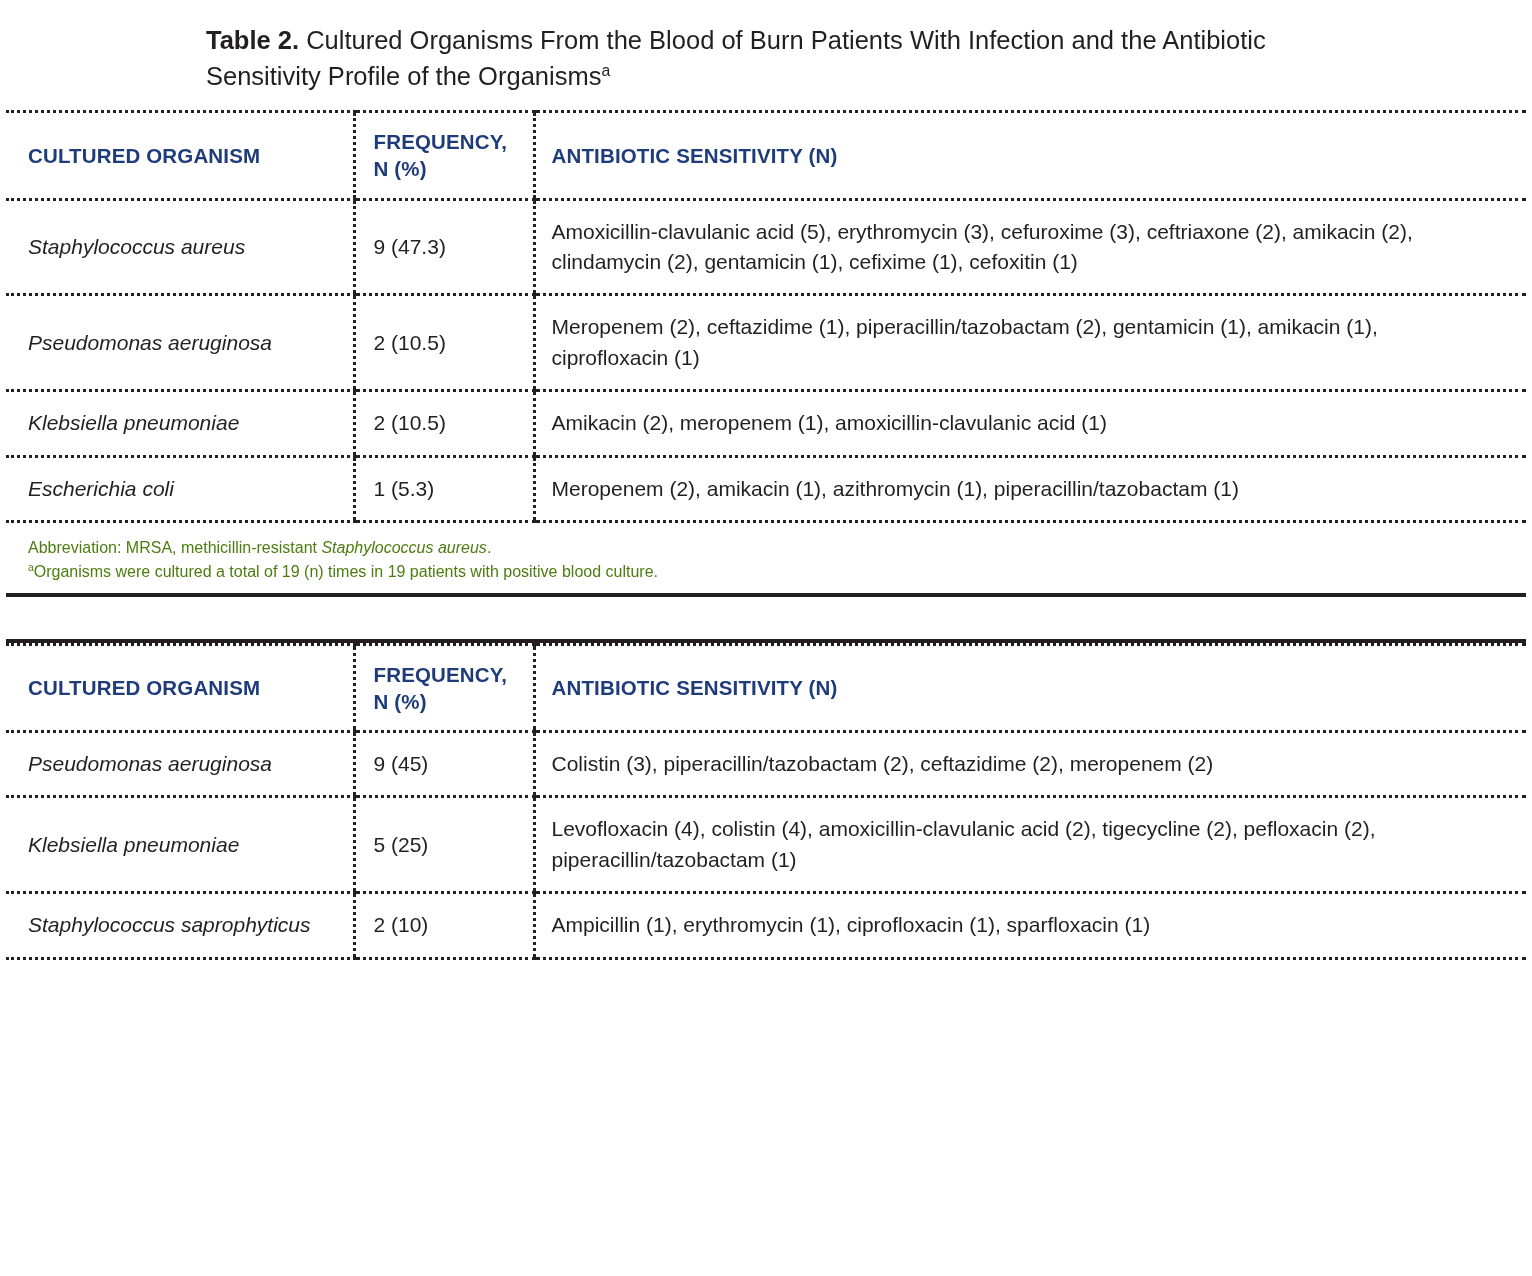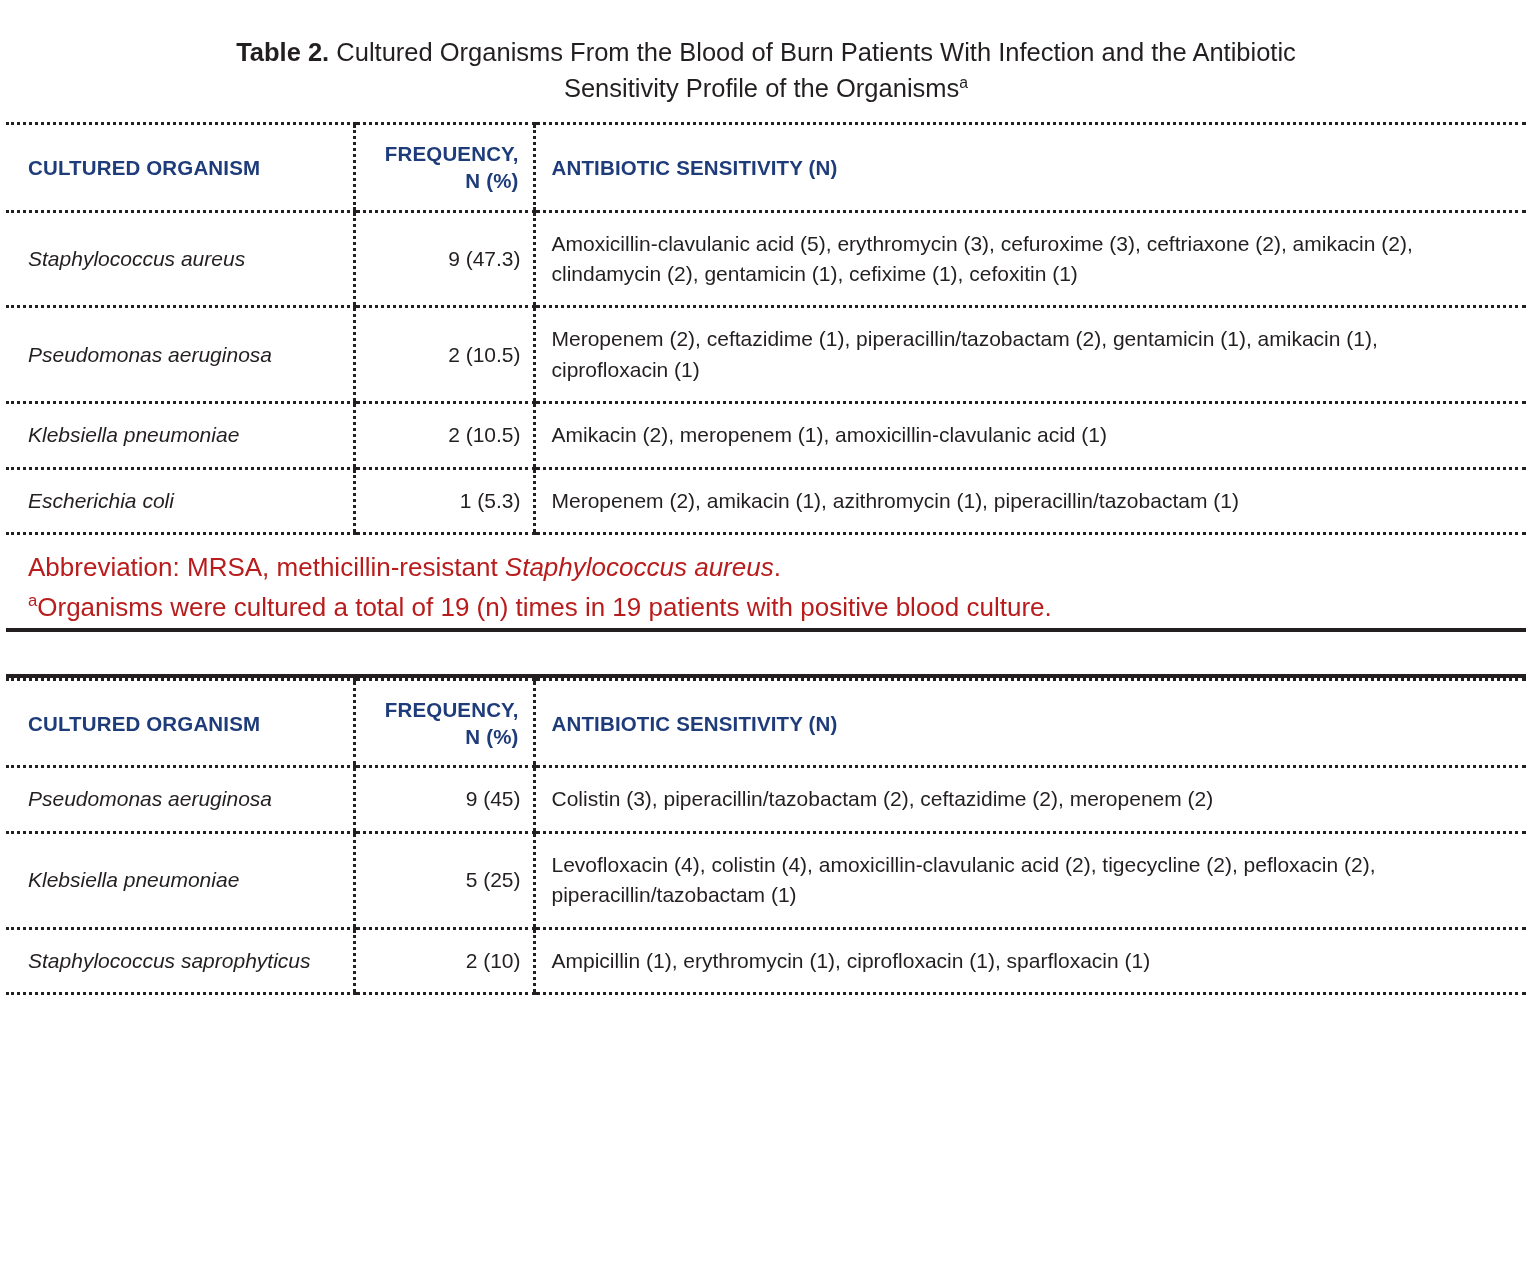--- a/index.html
+++ b/index.html
@@ -22,28 +22,27 @@
     box-sizing: border-box;
   }
 
   .table-block {
     padding: 0 6px;
     box-sizing: border-box;
   }
 
   
   .tbl-title {
-    text-align: center;
+    text-align: left;
     font-size: 25.5px;
     line-height: 1.42;
     color: #231f20;
     font-weight: 400;
     padding: 22px 200px 16px 200px;
     box-sizing: border-box;
-    margin-top: 12px;
   }
   .tbl-title .lead {
     font-weight: 700;
   }
   .tbl-title sup {
     font-size: 0.62em;
     vertical-align: super;
     line-height: 0;
   }
 
@@ -64,52 +63,51 @@
     color: #1f3c7a;
     font-weight: 700;
     font-size: 20.5px;
     letter-spacing: 0.15px;
     padding: 15px 14px 15px 22px;
     border-top: 3px dotted #231f20;
     border-bottom: 3px dotted #231f20;
     line-height: 1.32;
   }
   table.data thead th.c-org   { padding-left: 22px; }
-  table.data thead th.c-freq  { padding-left: 18px; border-left: 3px dotted #231f20; text-align: right; }
+  table.data thead th.c-freq  { padding-left: 18px; border-left: 3px dotted #231f20; }
   table.data thead th.c-anti  { padding-left: 16px; border-left: 3px dotted #231f20; }
 
   table.data tbody td {
     vertical-align: middle;
     padding: 16px 12px 16px 22px;
     border-bottom: 3px dotted #231f20;
     line-height: 1.45;
     font-size: 21px;
     color: #231f20;
   }
   table.data tbody td.c-org { font-style: italic; padding-left: 22px; }
   table.data tbody td.c-org.plain { font-style: normal; }
   table.data tbody td.c-freq {
     font-style: normal;
     padding-left: 18px;
     border-left: 3px dotted #231f20;
     white-space: nowrap;
-    text-align: right;
   }
   table.data tbody td.c-anti {
     padding-left: 16px;
     padding-right: 26px;
     border-left: 3px dotted #231f20;
   }
 
   
   .notes {
-    padding: 13px 6px 1px 22px;
-    font-size: 26px;
+    padding: 13px 6px 8px 22px;
+    font-size: 16px;
     line-height: 1.52;
-    color: #b91c1c;
+    color: #4d7c0f;
     border-bottom: 4px solid #231f20;
     box-sizing: border-box;
   }
   .notes .note-line { display: block; }
   .notes i { font-style: italic; }
   .notes sup {
     font-size: 0.64em;
     vertical-align: super;
     line-height: 0;
   }

